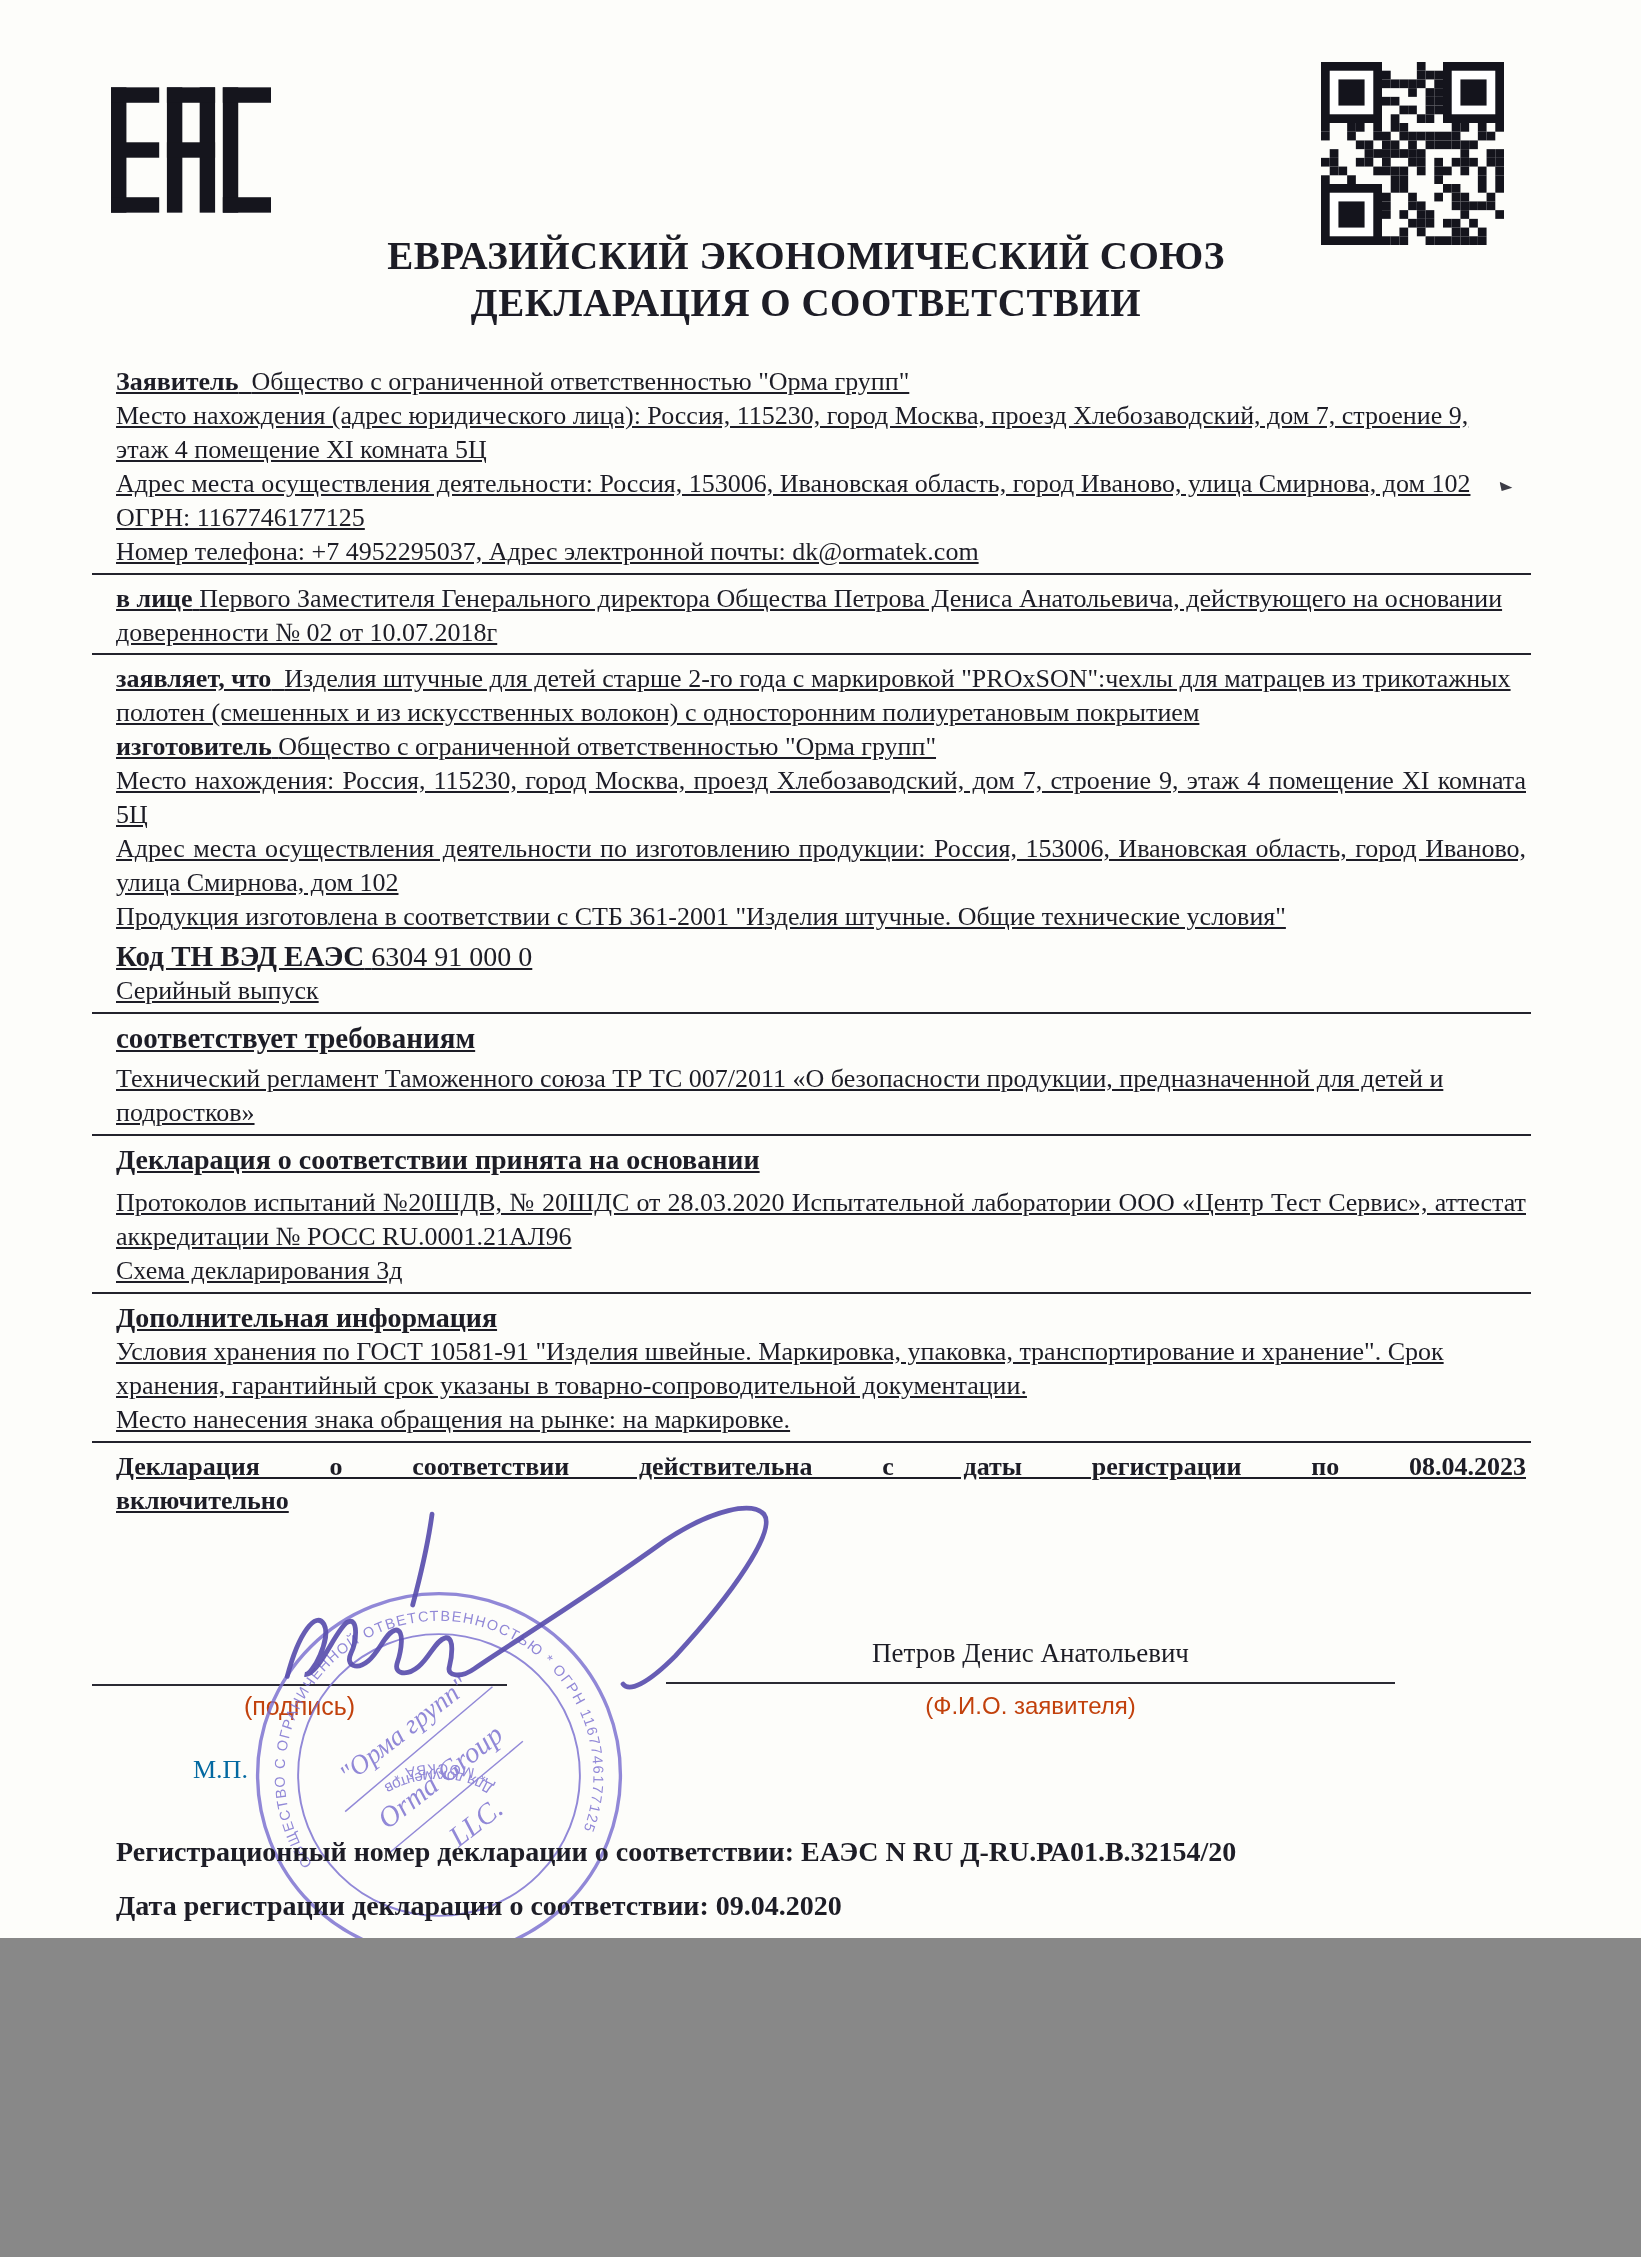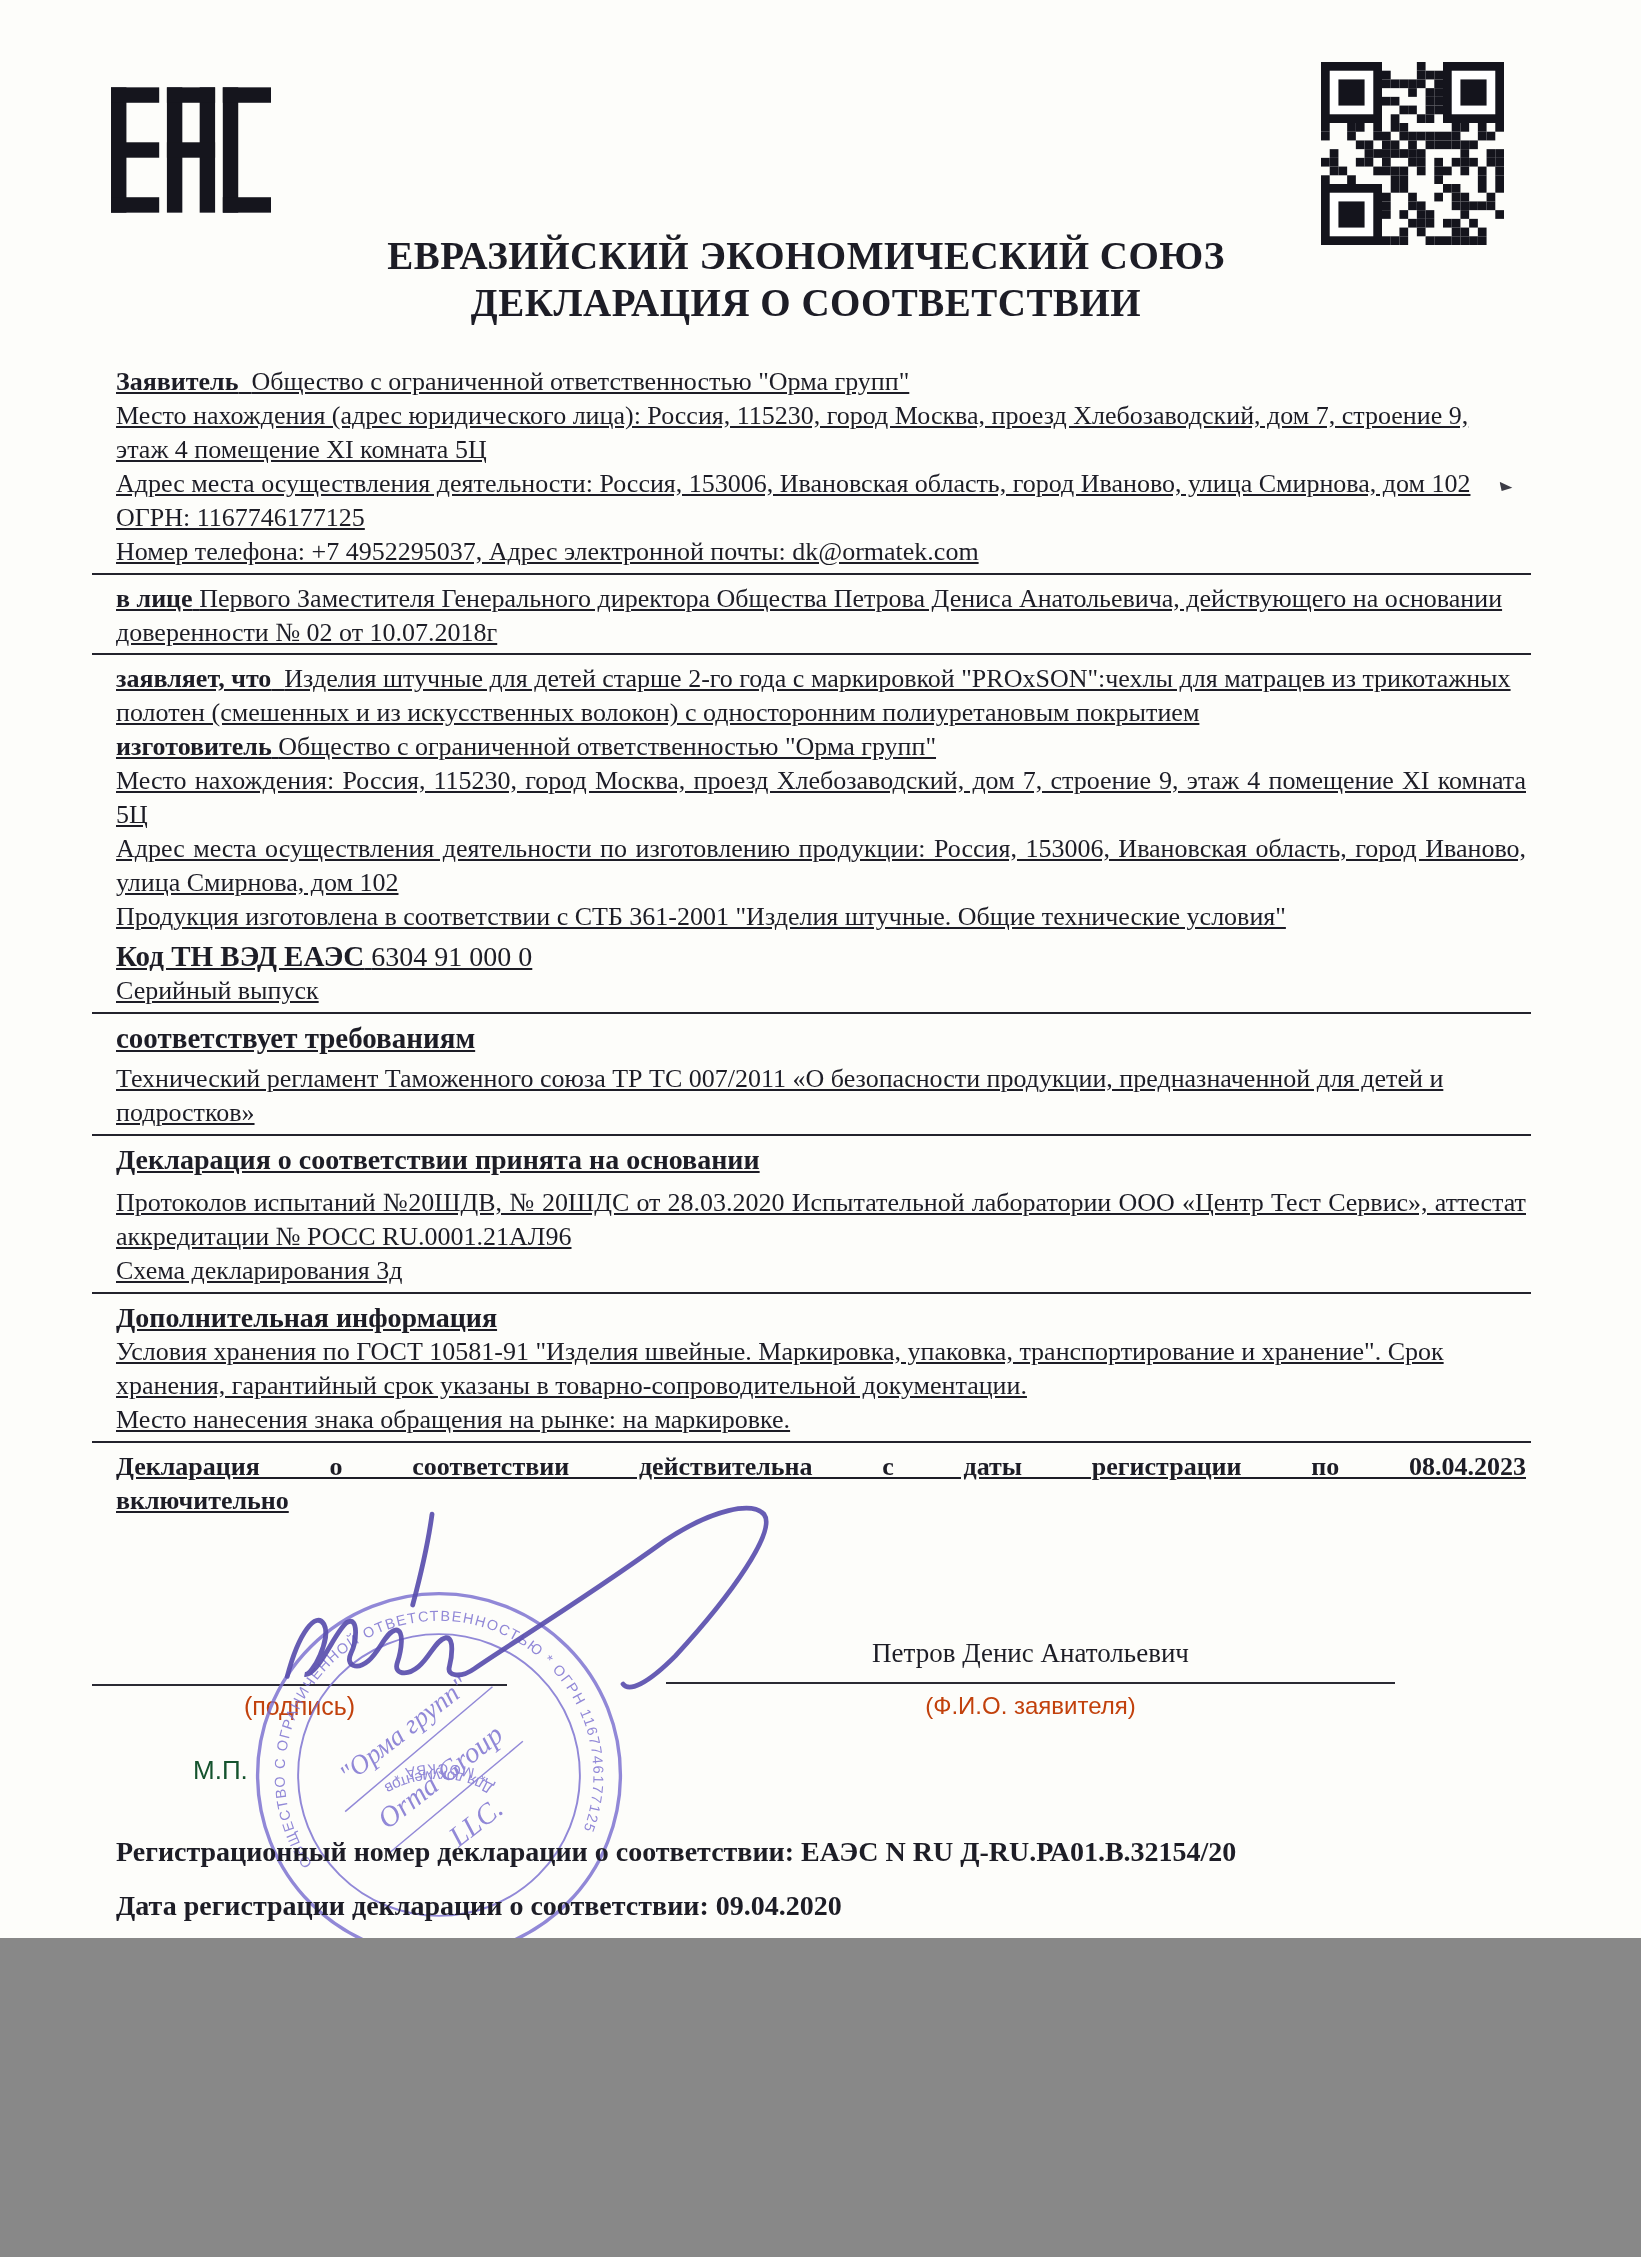--- a/index.html
+++ b/index.html
@@ -26,22 +26,22 @@
   .valid2{font-weight:bold;}
   
   .sig-line{position:absolute;height:1.9px;background:#2a2a33;}
   .sig-line.left{left:92px;top:1684px;width:415px;}
   .sig-line.right{left:666px;top:1682px;width:729px;}
   .sig-caption{position:absolute;font-family:"Liberation Sans","DejaVu Sans",sans-serif;
                font-size:25px;color:#c2410c;text-align:center;}
   .cap-sign{left:92px;top:1692px;width:415px;}
   .cap-fio{left:666px;top:1692px;width:729px;font-size:24px;}
   .fio-name{position:absolute;left:666px;top:1638px;width:729px;text-align:center;font-size:27px;}
-  .mp{position:absolute;left:193px;top:1755px;font-family:Liberation Sans, sans-serif;
-      font-size:26px;color:#14532d;}
+  .mp{position:absolute;left:193px;top:1755px;font-family:Liberation Serif, serif;
+      font-size:26px;color:#0369a1;}
   .stamp{position:absolute;left:246px;top:1582px;width:386px;height:386px;opacity:.82;pointer-events:none;}
   .autograph{position:absolute;left:212px;top:1487px;width:579px;height:261px;pointer-events:none;}
   
   .reg1{position:absolute;left:116px;top:1836px;width:1410px;font-weight:bold;font-size:28px;}
   .reg2{position:absolute;left:116px;top:1890px;width:1410px;font-weight:bold;font-size:28px;}
   .artifact{position:absolute;left:1499px;top:481px;width:13.5px;height:10.6px;background:#3c3c46;
             clip-path:polygon(0 15%,100% 55%,25% 100%);transform:rotate(8deg);}
 </style>
 </head>
 <body>

